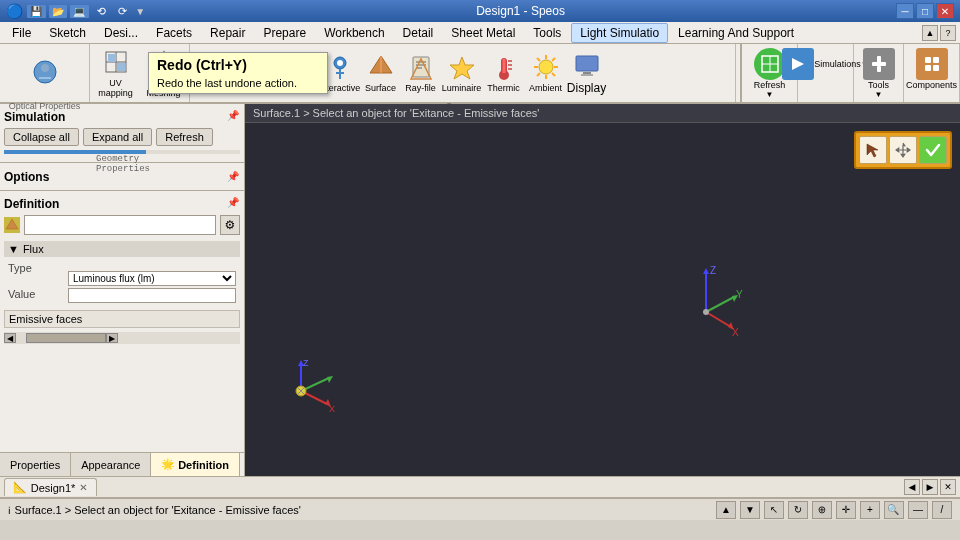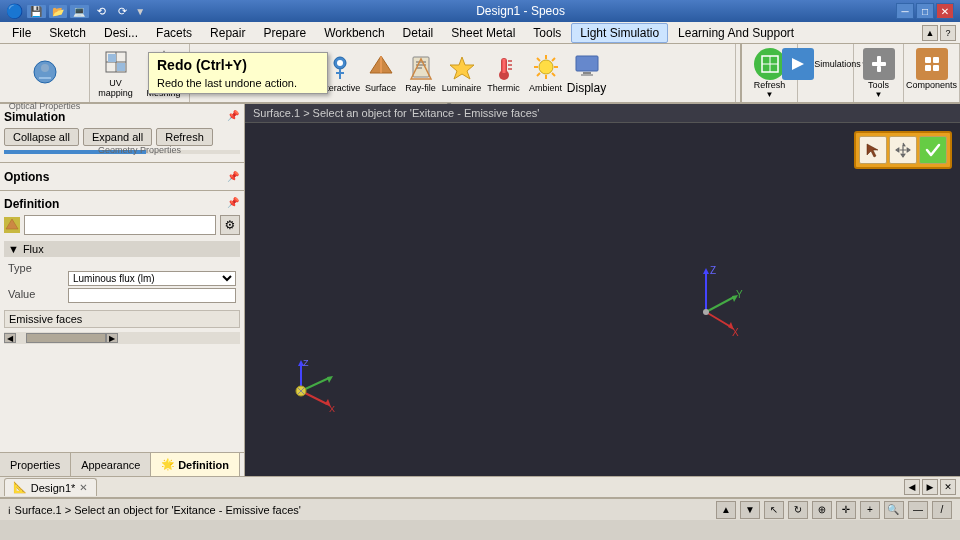--- a/index.html
+++ b/index.html
@@ -505,21 +505,21 @@
           <svg width="28" height="28" viewBox="0 0 28 28">
             <polygon points="4,24 14,4 24,24" fill="none" stroke="#666" stroke-width="1.5"></polygon>
             <line x1="9" y1="14" x2="19" y2="14" stroke="#666" stroke-width="1"></line>
             <line x1="7" y1="19" x2="21" y2="19" stroke="#666" stroke-width="1"></line>
             <circle cx="14" cy="6" r="2" fill="#aaaaaa"></circle>
           </svg>
         </div>
         <span style="font-size:9px;text-align:center;">Local<br>Meshing</span>
       </div>
     </div>
-    <div style="font-size:9px;color:#666;margin-top:5px;">Geometry Properties</div>
+    <div style="font-size:9px;color:#666;margin-top:14px;font-family:Liberation Mono, monospace;">Geometry Properties</div>
   </div>
 
   <div class="toolbar-section" style="flex-direction:column;flex:1;">
     <div style="display:flex;gap:2px;flex-wrap:nowrap;">
 
       <div class="toolbar-btn" style="width:40px;">
         <div class="toolbar-btn-icon">
           <svg width="28" height="28" viewBox="0 0 28 28">
             <circle cx="14" cy="10" r="6" fill="#4488cc" stroke="#2266aa" stroke-width="1"></circle>
             <circle cx="14" cy="10" r="3" fill="#ffffff"></circle>

